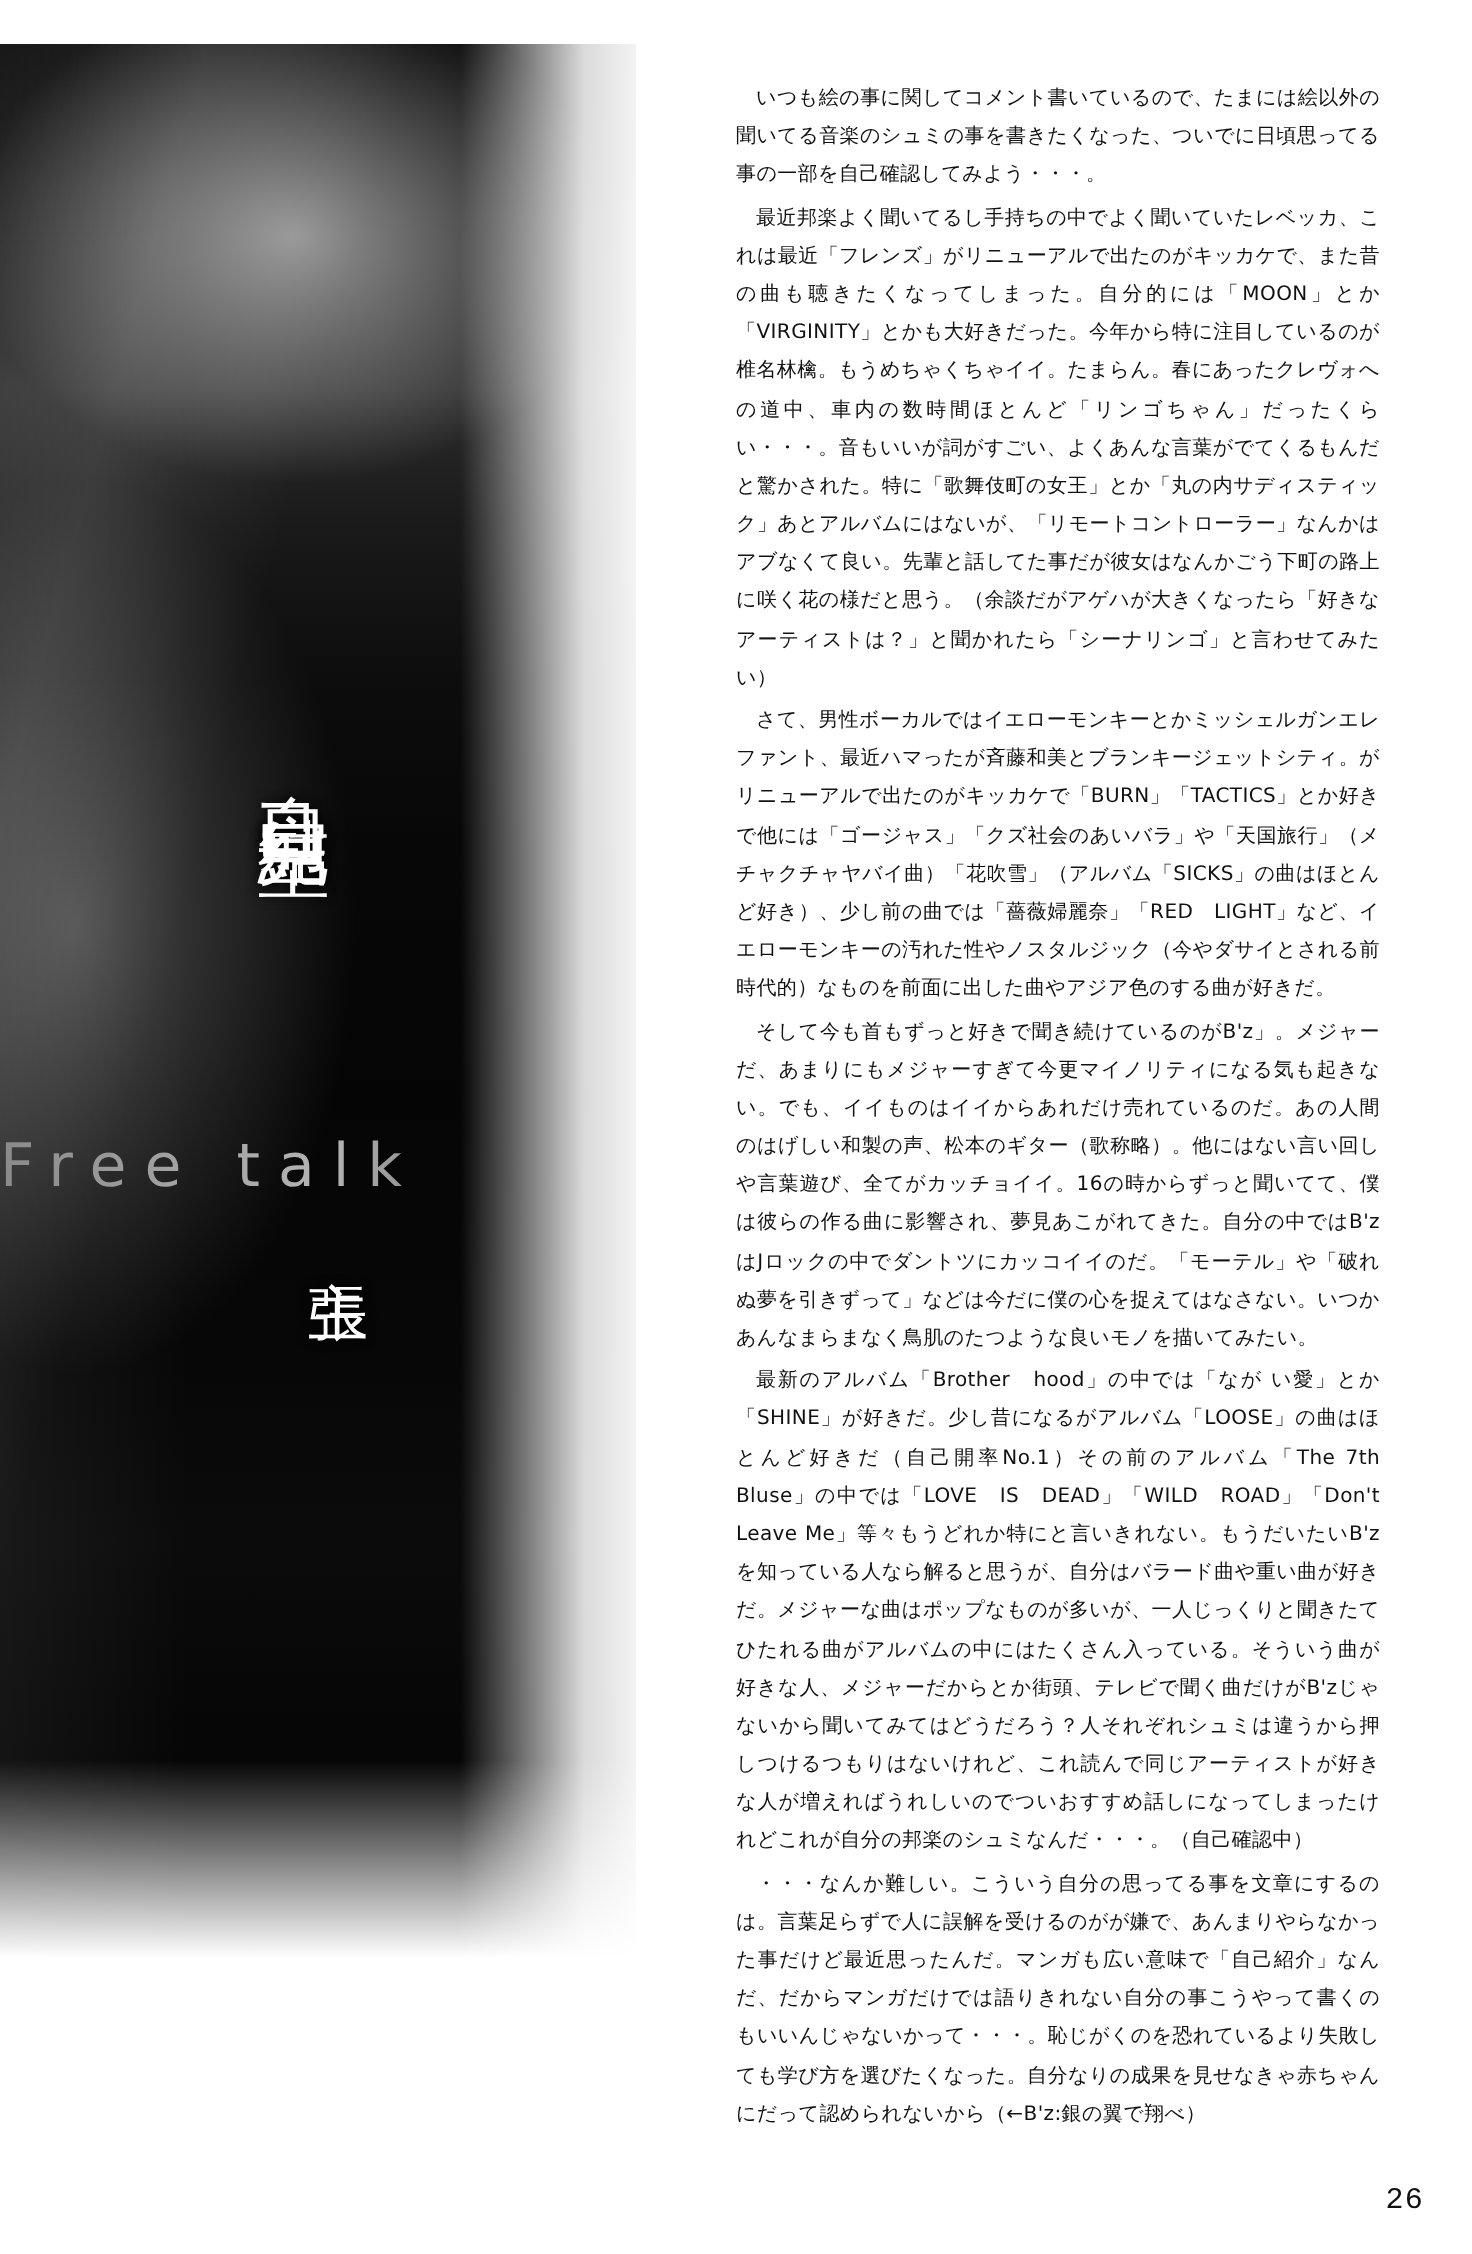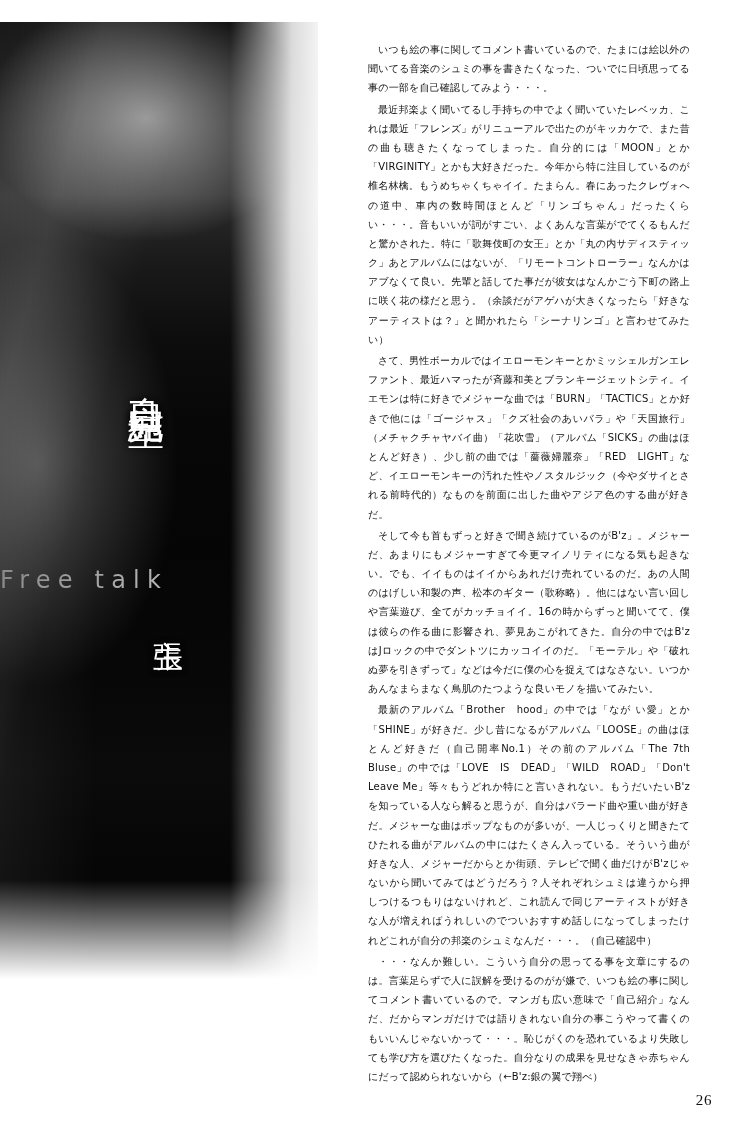--- a/index.html
+++ b/index.html
@@ -99,21 +99,21 @@
     top: 616px;
     font-size: 30px;
     line-height: 1.1;
   }
   #title-roman {
     position: absolute;
     left: 0px;
     top: 566px;
     width: 300px;
     font-family: "DejaVu Sans", "Liberation Sans", sans-serif;
-    font-size: 24px;
+    font-size: 30px;
     letter-spacing: 0.30em;
     color: #8a8a8a;
     background: linear-gradient(to right, rgba(138,138,138,1) 0%, rgba(200,200,200,0.9) 55%, rgba(120,120,120,0.55) 100%);
     -webkit-background-clip: text;
     background-clip: text;
     -webkit-text-fill-color: transparent;
     white-space: nowrap;
   }
 
   
@@ -134,21 +134,21 @@
     margin: 0 0 2px 16px;
     text-indent: 1em;
     letter-spacing: 0.02em;
   }
 
   
   #page-number {
     position: absolute;
     right: 24px;
     bottom: 18px;
-    font-family: Liberation Serif, serif;
+    font-family: Liberation Mono, monospace;
     font-size: 15px;
     color: #111111;
     letter-spacing: 0.04em;
   }
 </style>
 </head>
 <body>
 
 <div id="left-panel">
   <div id="art-block"></div>
@@ -159,19 +159,19 @@
   <div class="vtitle" id="title-main">自己完結型</div>
 
   <div class="vtitle" id="title-sub">主張</div>
 
   <div id="title-roman">Free talk</div>
 </div>
 
 <div id="text-column">
   <p class="para">いつも絵の事に関してコメント書いているので、たまには絵以外の聞いてる音楽のシュミの事を書きたくなった、ついでに日頃思ってる事の一部を自己確認してみよう・・・。</p>
   <p class="para">最近邦楽よく聞いてるし手持ちの中でよく聞いていたレベッカ、これは最近「フレンズ」がリニューアルで出たのがキッカケで、また昔の曲も聴きたくなってしまった。自分的には「MOON」とか「VIRGINITY」とかも大好きだった。今年から特に注目しているのが椎名林檎。もうめちゃくちゃイイ。たまらん。春にあったクレヴォへの道中、車内の数時間ほとんど「リンゴちゃん」だったくらい・・・。音もいいが詞がすごい、よくあんな言葉がでてくるもんだと驚かされた。特に「歌舞伎町の女王」とか「丸の内サディスティック」あとアルバムにはないが、「リモートコントローラー」なんかはアブなくて良い。先輩と話してた事だが彼女はなんかごう下町の路上に咲く花の様だと思う。（余談だがアゲハが大きくなったら「好きなアーティストは？」と聞かれたら「シーナリンゴ」と言わせてみたい）</p>
-  <p class="para">さて、男性ボーカルではイエローモンキーとかミッシェルガンエレファント、最近ハマったが斉藤和美とブランキージェットシティ。イエモンは特に好きでメジャーな曲では「BURN」「TACTICS」とか好きで他には「ゴージャス」「クズ社会のあいバラ」や「天国旅行」（メチャクチャヤバイ曲）「花吹雪」（アルバム「SICKS」の曲はほとんど好き）、少し前の曲では「薔薇婦麗奈」「RED　LIGHT」など、イエローモンキーの汚れた性やノスタルジック（今やダサイとされる前時代的）なものを前面に出した曲やアジア色のする曲が好きだ。</p>
+  <p class="para">さて、男性ボーカルではイエローモンキーとかミッシェルガンエレファント、最近ハマったが斉藤和美とブランキージェットシティ。がリニューアルで出たのがキッカケで「BURN」「TACTICS」とか好きで他には「ゴージャス」「クズ社会のあいバラ」や「天国旅行」（メチャクチャヤバイ曲）「花吹雪」（アルバム「SICKS」の曲はほとんど好き）、少し前の曲では「薔薇婦麗奈」「RED　LIGHT」など、イエローモンキーの汚れた性やノスタルジック（今やダサイとされる前時代的）なものを前面に出した曲やアジア色のする曲が好きだ。</p>
   <p class="para">そして今も首もずっと好きで聞き続けているのがB'z」。メジャーだ、あまりにもメジャーすぎて今更マイノリティになる気も起きない。でも、イイものはイイからあれだけ売れているのだ。あの人間のはげしい和製の声、松本のギター（歌称略）。他にはない言い回しや言葉遊び、全てがカッチョイイ。16の時からずっと聞いてて、僕は彼らの作る曲に影響され、夢見あこがれてきた。自分の中ではB'zはJロックの中でダントツにカッコイイのだ。「モーテル」や「破れぬ夢を引きずって」などは今だに僕の心を捉えてはなさない。いつかあんなまらまなく鳥肌のたつような良いモノを描いてみたい。</p>
   <p class="para">最新のアルバム「Brother　hood」の中では「なが い愛」とか「SHINE」が好きだ。少し昔になるがアルバム「LOOSE」の曲はほとんど好きだ（自己開率No.1）その前のアルバム「The 7th Bluse」の中では「LOVE　IS　DEAD」「WILD　ROAD」「Don't Leave Me」等々もうどれか特にと言いきれない。もうだいたいB'zを知っている人なら解ると思うが、自分はバラード曲や重い曲が好きだ。メジャーな曲はポップなものが多いが、一人じっくりと聞きたてひたれる曲がアルバムの中にはたくさん入っている。そういう曲が好きな人、メジャーだからとか街頭、テレビで聞く曲だけがB'zじゃないから聞いてみてはどうだろう？人それぞれシュミは違うから押しつけるつもりはないけれど、これ読んで同じアーティストが好きな人が増えればうれしいのでついおすすめ話しになってしまったけれどこれが自分の邦楽のシュミなんだ・・・。（自己確認中）</p>
-  <p class="para">・・・なんか難しい。こういう自分の思ってる事を文章にするのは。言葉足らずで人に誤解を受けるのがが嫌で、いつも絵の事に関してコメント書いているので。マンガも広い意味で「自己紹介」なんだ、だからマンガだけでは語りきれない自分の事こうやって書くのもいいんじゃないかって・・・。恥じがくのを恐れているより失敗しても学び方を選びたくなった。自分なりの成果を見せなきゃ赤ちゃんにだって認められないから（←B'z:銀の翼で翔べ）</p>
+  <p class="para">・・・なんか難しい。こういう自分の思ってる事を文章にするのは。言葉足らずで人に誤解を受けるのがが嫌で、あんまりやらなかった事だけど最近思ったんだ。マンガも広い意味で「自己紹介」なんだ、だからマンガだけでは語りきれない自分の事こうやって書くのもいいんじゃないかって・・・。恥じがくのを恐れているより失敗しても学び方を選びたくなった。自分なりの成果を見せなきゃ赤ちゃんにだって認められないから（←B'z:銀の翼で翔べ）</p>
 </div>
 
 <div id="page-number">26</div>
 
 </body></html>

